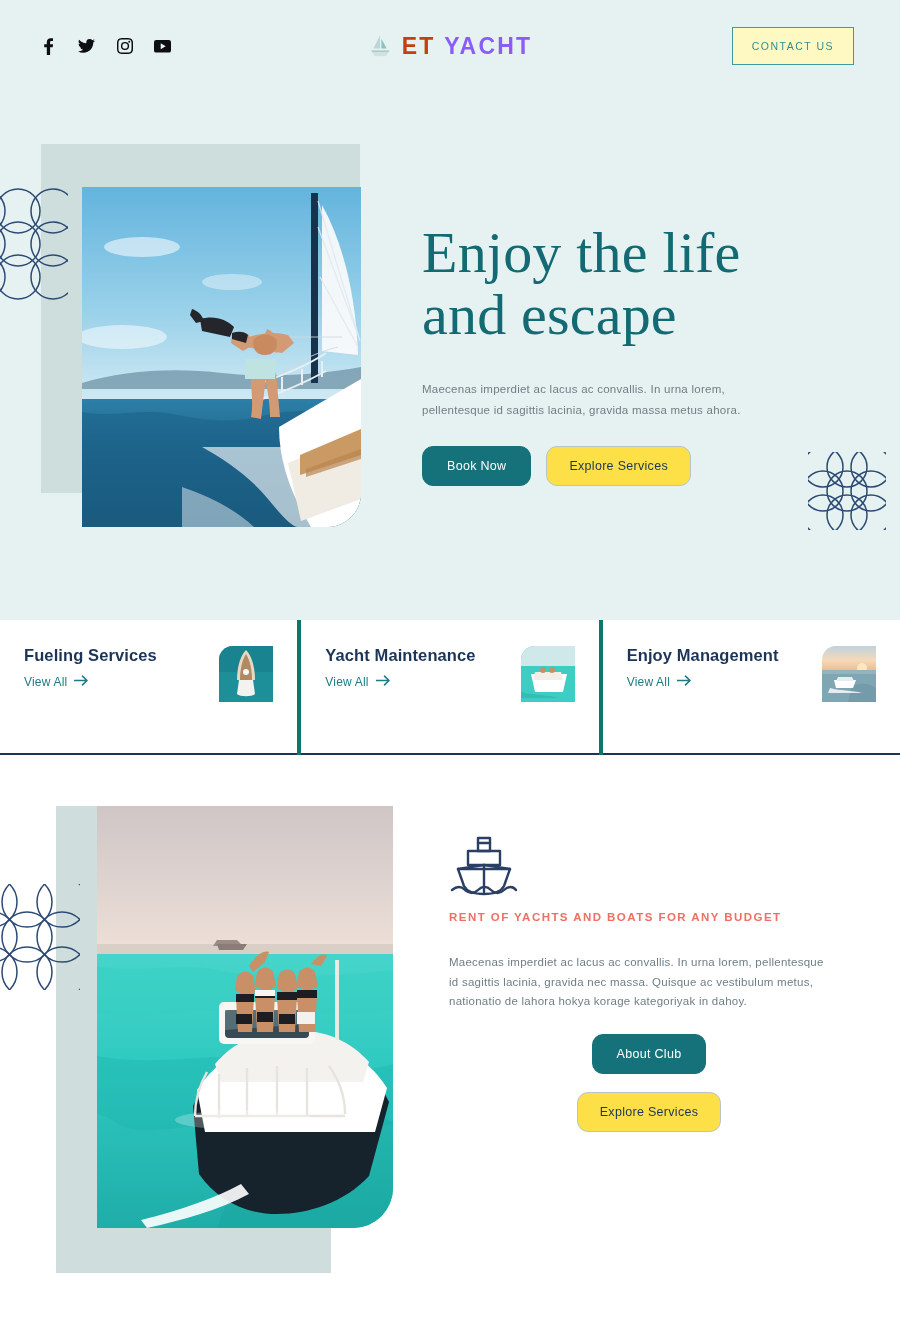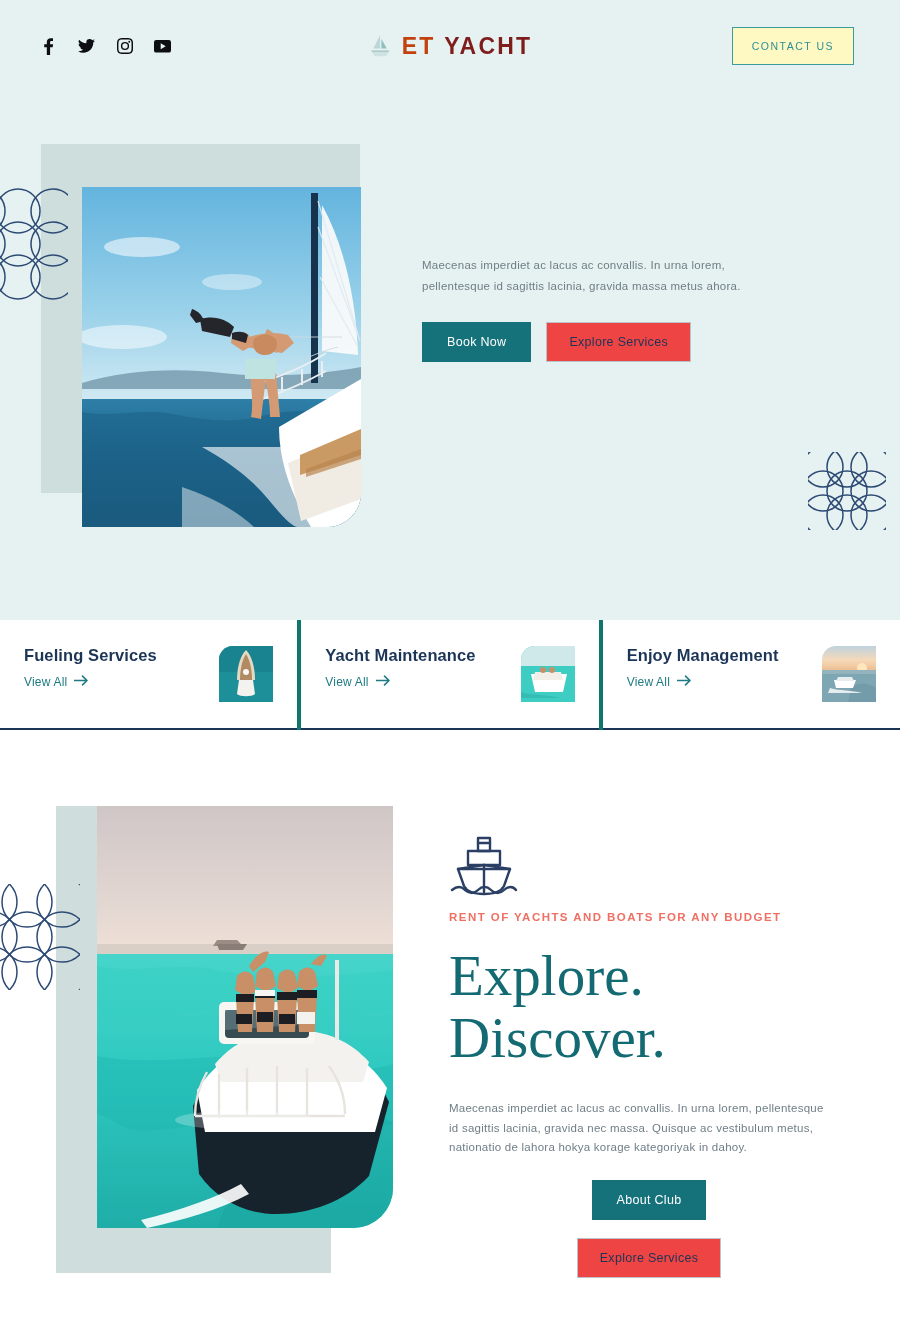--- a/index.html
+++ b/index.html
@@ -67,21 +67,21 @@
     cursor: pointer;
   }
   .logo-mark { width: 25px; height: 27px; display: block; }
   .logo-text {
     font-size: 23px;
     font-weight: 700;
     letter-spacing: 2.2px;
     line-height: 1;
   }
   .logo-et { color: #c2410c; }
-  .logo-yacht { color: #7f1d1d; }
+  .logo-yacht { color: #8b5cf6; }
 
   .contact-btn {
     position: absolute;
     right: 46px;
     background: #fef9c3;
     border: 1px solid #3f9ba1;
     color: #2c8f96;
     font-size: 10.5px;
     font-weight: 500;
     letter-spacing: 1.5px;
@@ -141,48 +141,49 @@
     max-width: 368px;
   }
   .btn-row { margin-top: 25px; display: flex; align-items: center; gap: 15px; }
 
   .btn {
     font-family: "Liberation Sans", sans-serif;
     font-size: 12.5px;
     letter-spacing: 0.3px;
     cursor: pointer;
     white-space: nowrap;
+    border-radius: 11px;
   }
   .btn-solid {
     background: #15717a;
     color: #ffffff;
     border: 1px solid #15717a;
     padding: 12px 24px;
   }
   .btn-outline {
-    background: #ef4444;
+    background: #fde047;
     color: #1c3557;
     border: 1px solid #b9c4c9;
     padding: 12px 22px;
   }
 
   
   .cards {
     position: absolute;
     left: 0; top: 620px;
     width: 900px;
     height: 112px;
     display: flex;
     background: #ffffff;
     z-index: 9;
   }
   .card {
     position: relative;
     flex: 1 1 0;
-    height: 110px;
+    height: 135px;
     background: #ffffff;
     padding: 26px 24px 0 24px;
     cursor: pointer;
   }
   .card + .card { border-left: 4px solid #0f766e; }
   .card::after {
     content: "";
     position: absolute;
     left: 0; right: 0; bottom: 0;
     height: 2px;
@@ -422,20 +423,24 @@
         <path d="M172 152c7-6 16-6 22 0 3 9-2 16-11 16s-14-8-11-16z" fill="#c98a60"></path>
         <path d="M163 172h32l-2 20h-30z" fill="#bfe3e0"></path>
         <path d="M118 132c14-4 26 0 34 8l-4 10-28-6z" fill="#25252c"></path>
         <path d="M110 122c6 2 10 6 12 12l-8 2-6-8z" fill="#25252c"></path>
         <path d="M150 146c6-2 12-2 16 2l-2 8-14-4z" fill="#25252c"></path>
       </svg>
     </div>
   </div>
 
   <div class="hero-text">
+    <h1 class="hero-title">
+      <span>Enjoy the life</span><br>
+      <span>and escape</span>
+    </h1>
     <p class="hero-para">Maecenas imperdiet ac lacus ac convallis. In urna lorem, pellentesque id sagittis lacinia, gravida massa metus ahora.</p>
     <div class="btn-row">
       <button class="btn btn-solid">Book Now</button>
       <button class="btn btn-outline">Explore Services</button>
     </div>
   </div>
 
   <div class="cards">
 
     <div class="card">
@@ -592,24 +597,20 @@
         <rect x="29" y="2" width="12" height="13"></rect>
         <path d="M29 7h12"></path>
         <path d="M19 15h32v14H19z"></path>
         <path d="M35 29v27"></path>
         <path d="M9 33h52l-6 17c-3 6-11 8-20 8s-17-2-20-8z"></path>
         <path d="M35 29 9 33M35 29l26 4"></path>
         <path d="M3 54c5-4 9-4 13 0 5 4 9 4 13 0s9-4 13 0 9 4 13 0 9-4 12 0"></path>
       </g>
     </svg>
     <div class="eyebrow">RENT OF YACHTS AND BOATS FOR ANY BUDGET</div>
-    <h2 class="sec2-title">
-      <span>Explore.</span><br>
-      <span>Discover.</span>
-    </h2>
     <p class="sec2-para">Maecenas imperdiet ac lacus ac convallis. In urna lorem, pellentesque id sagittis lacinia, gravida nec massa. Quisque ac vestibulum metus, nationatio de lahora hokya korage kategoriyak in dahoy.</p>
     <div class="sec2-btn-row">
       <button class="btn btn-solid">About Club</button>
       <button class="btn btn-outline">Explore Services</button>
     </div>
   </div>
 
 </div>
 
 </body></html>

